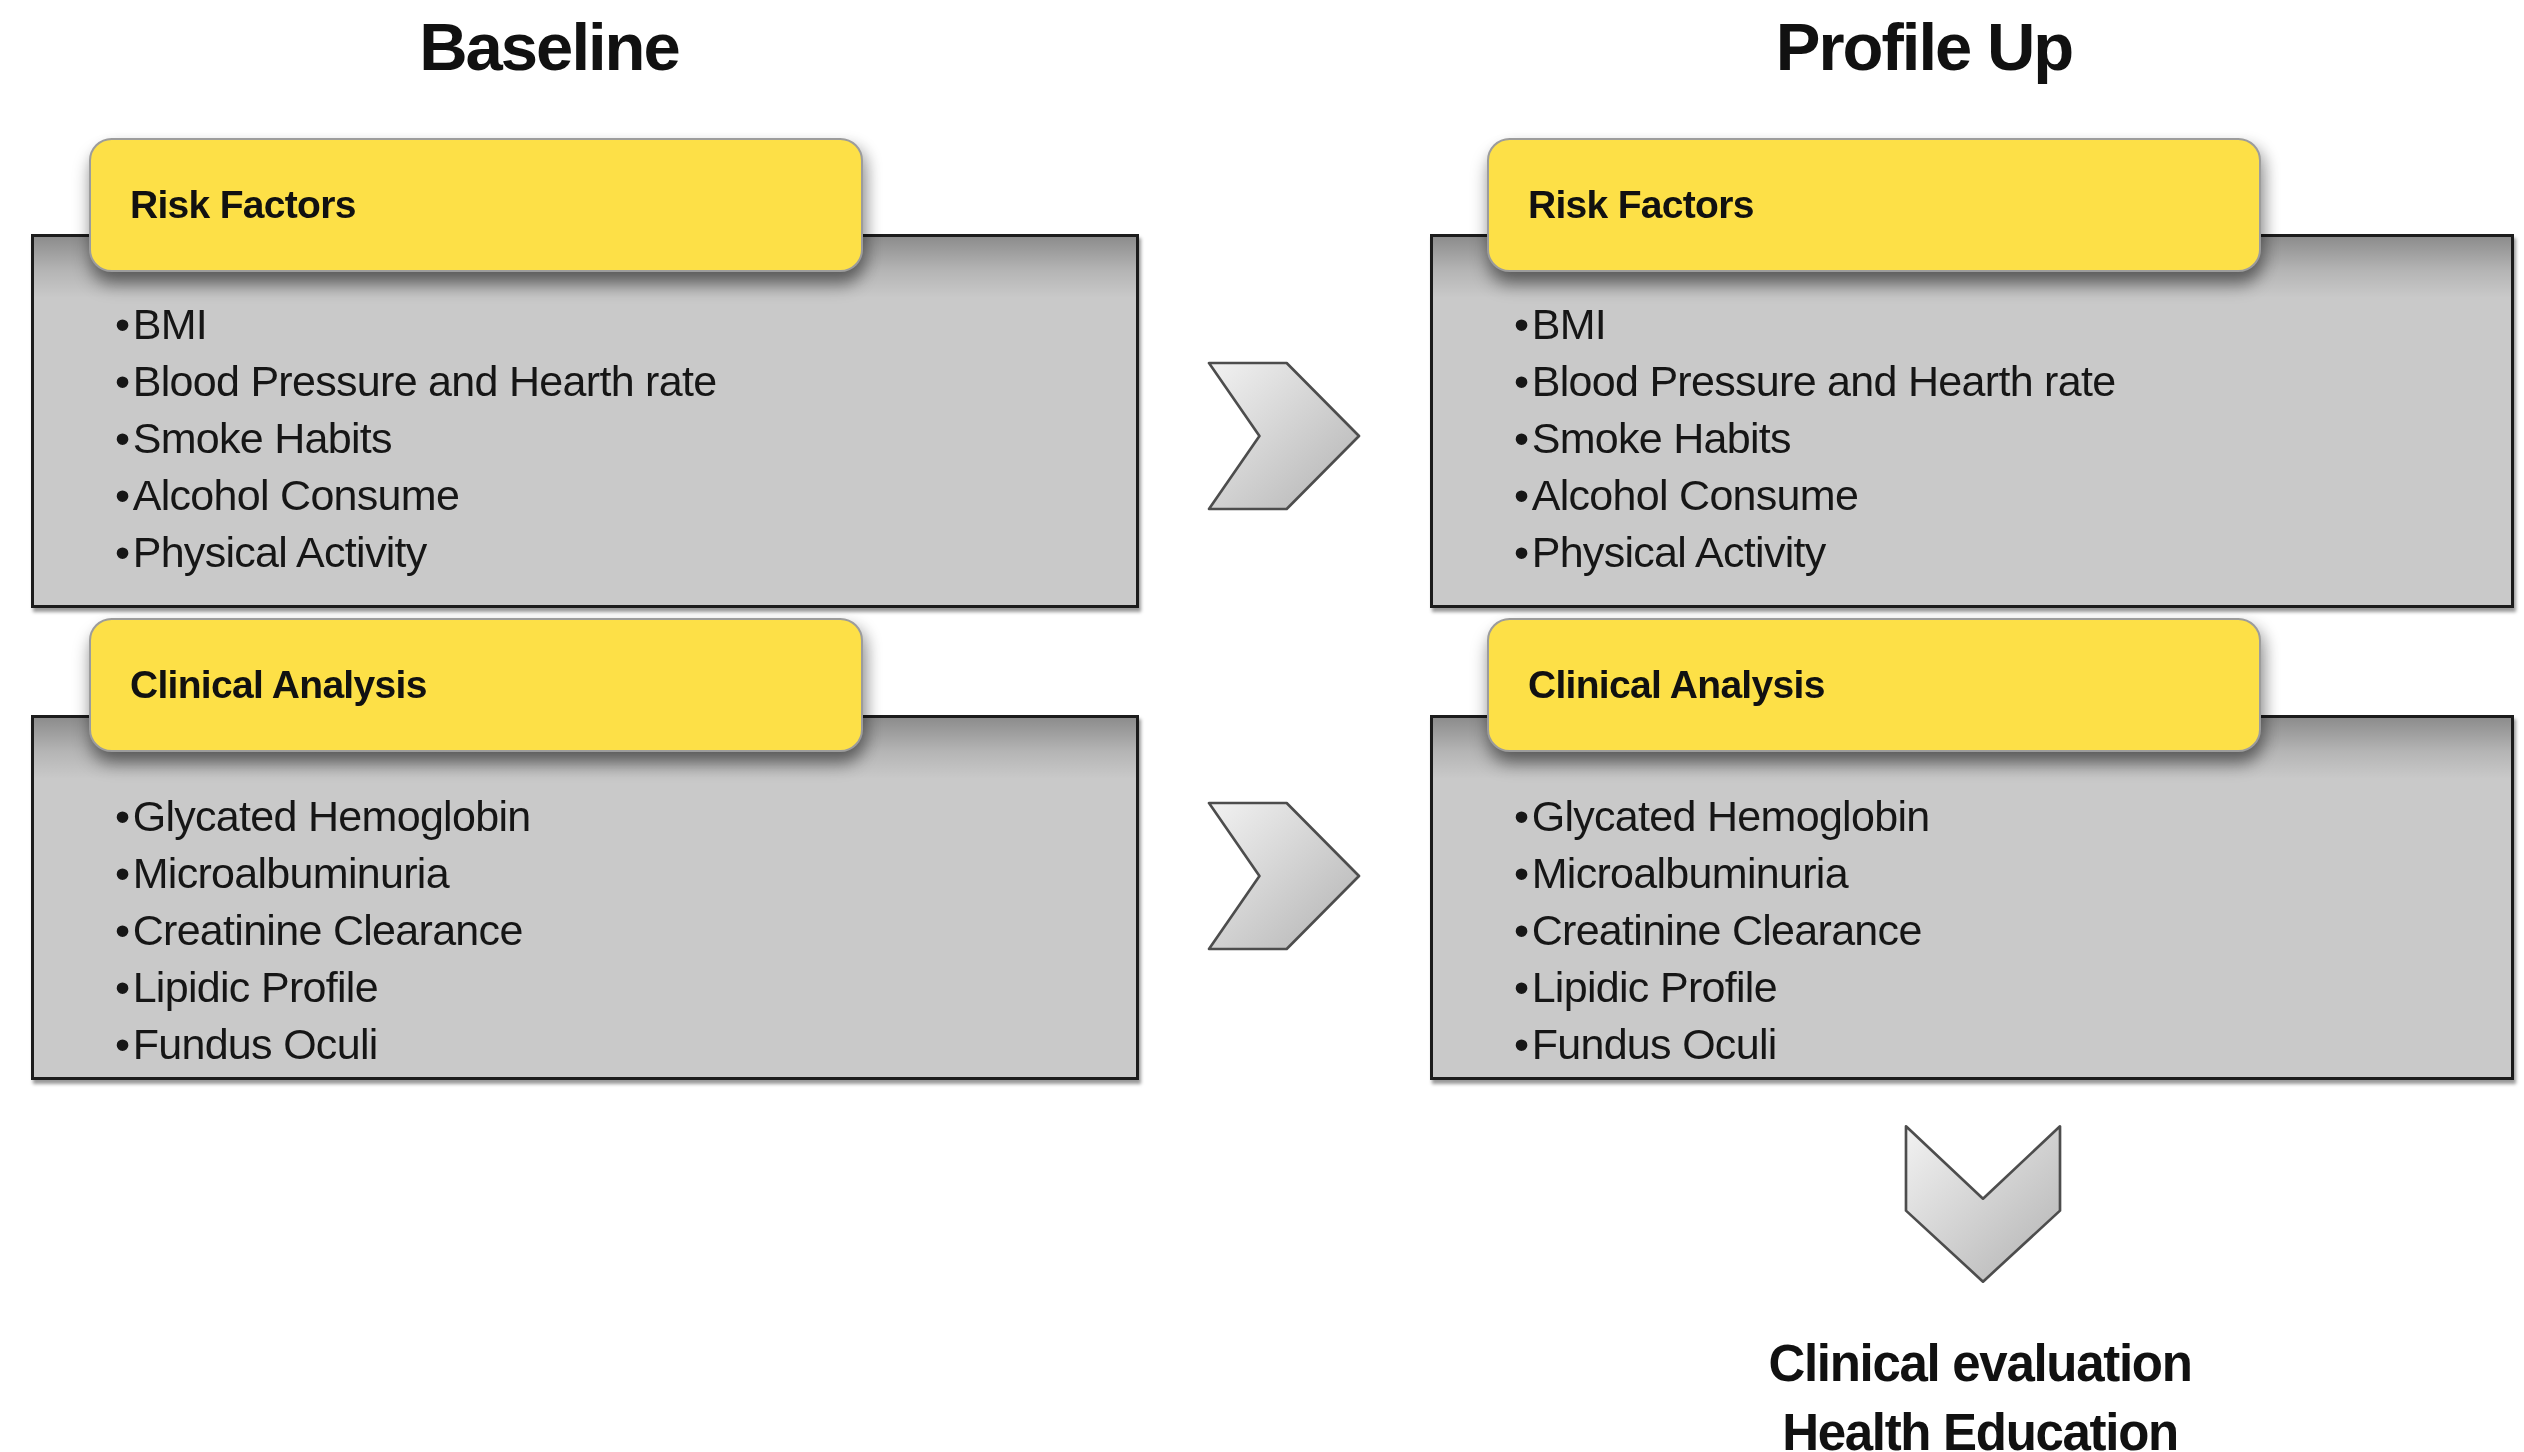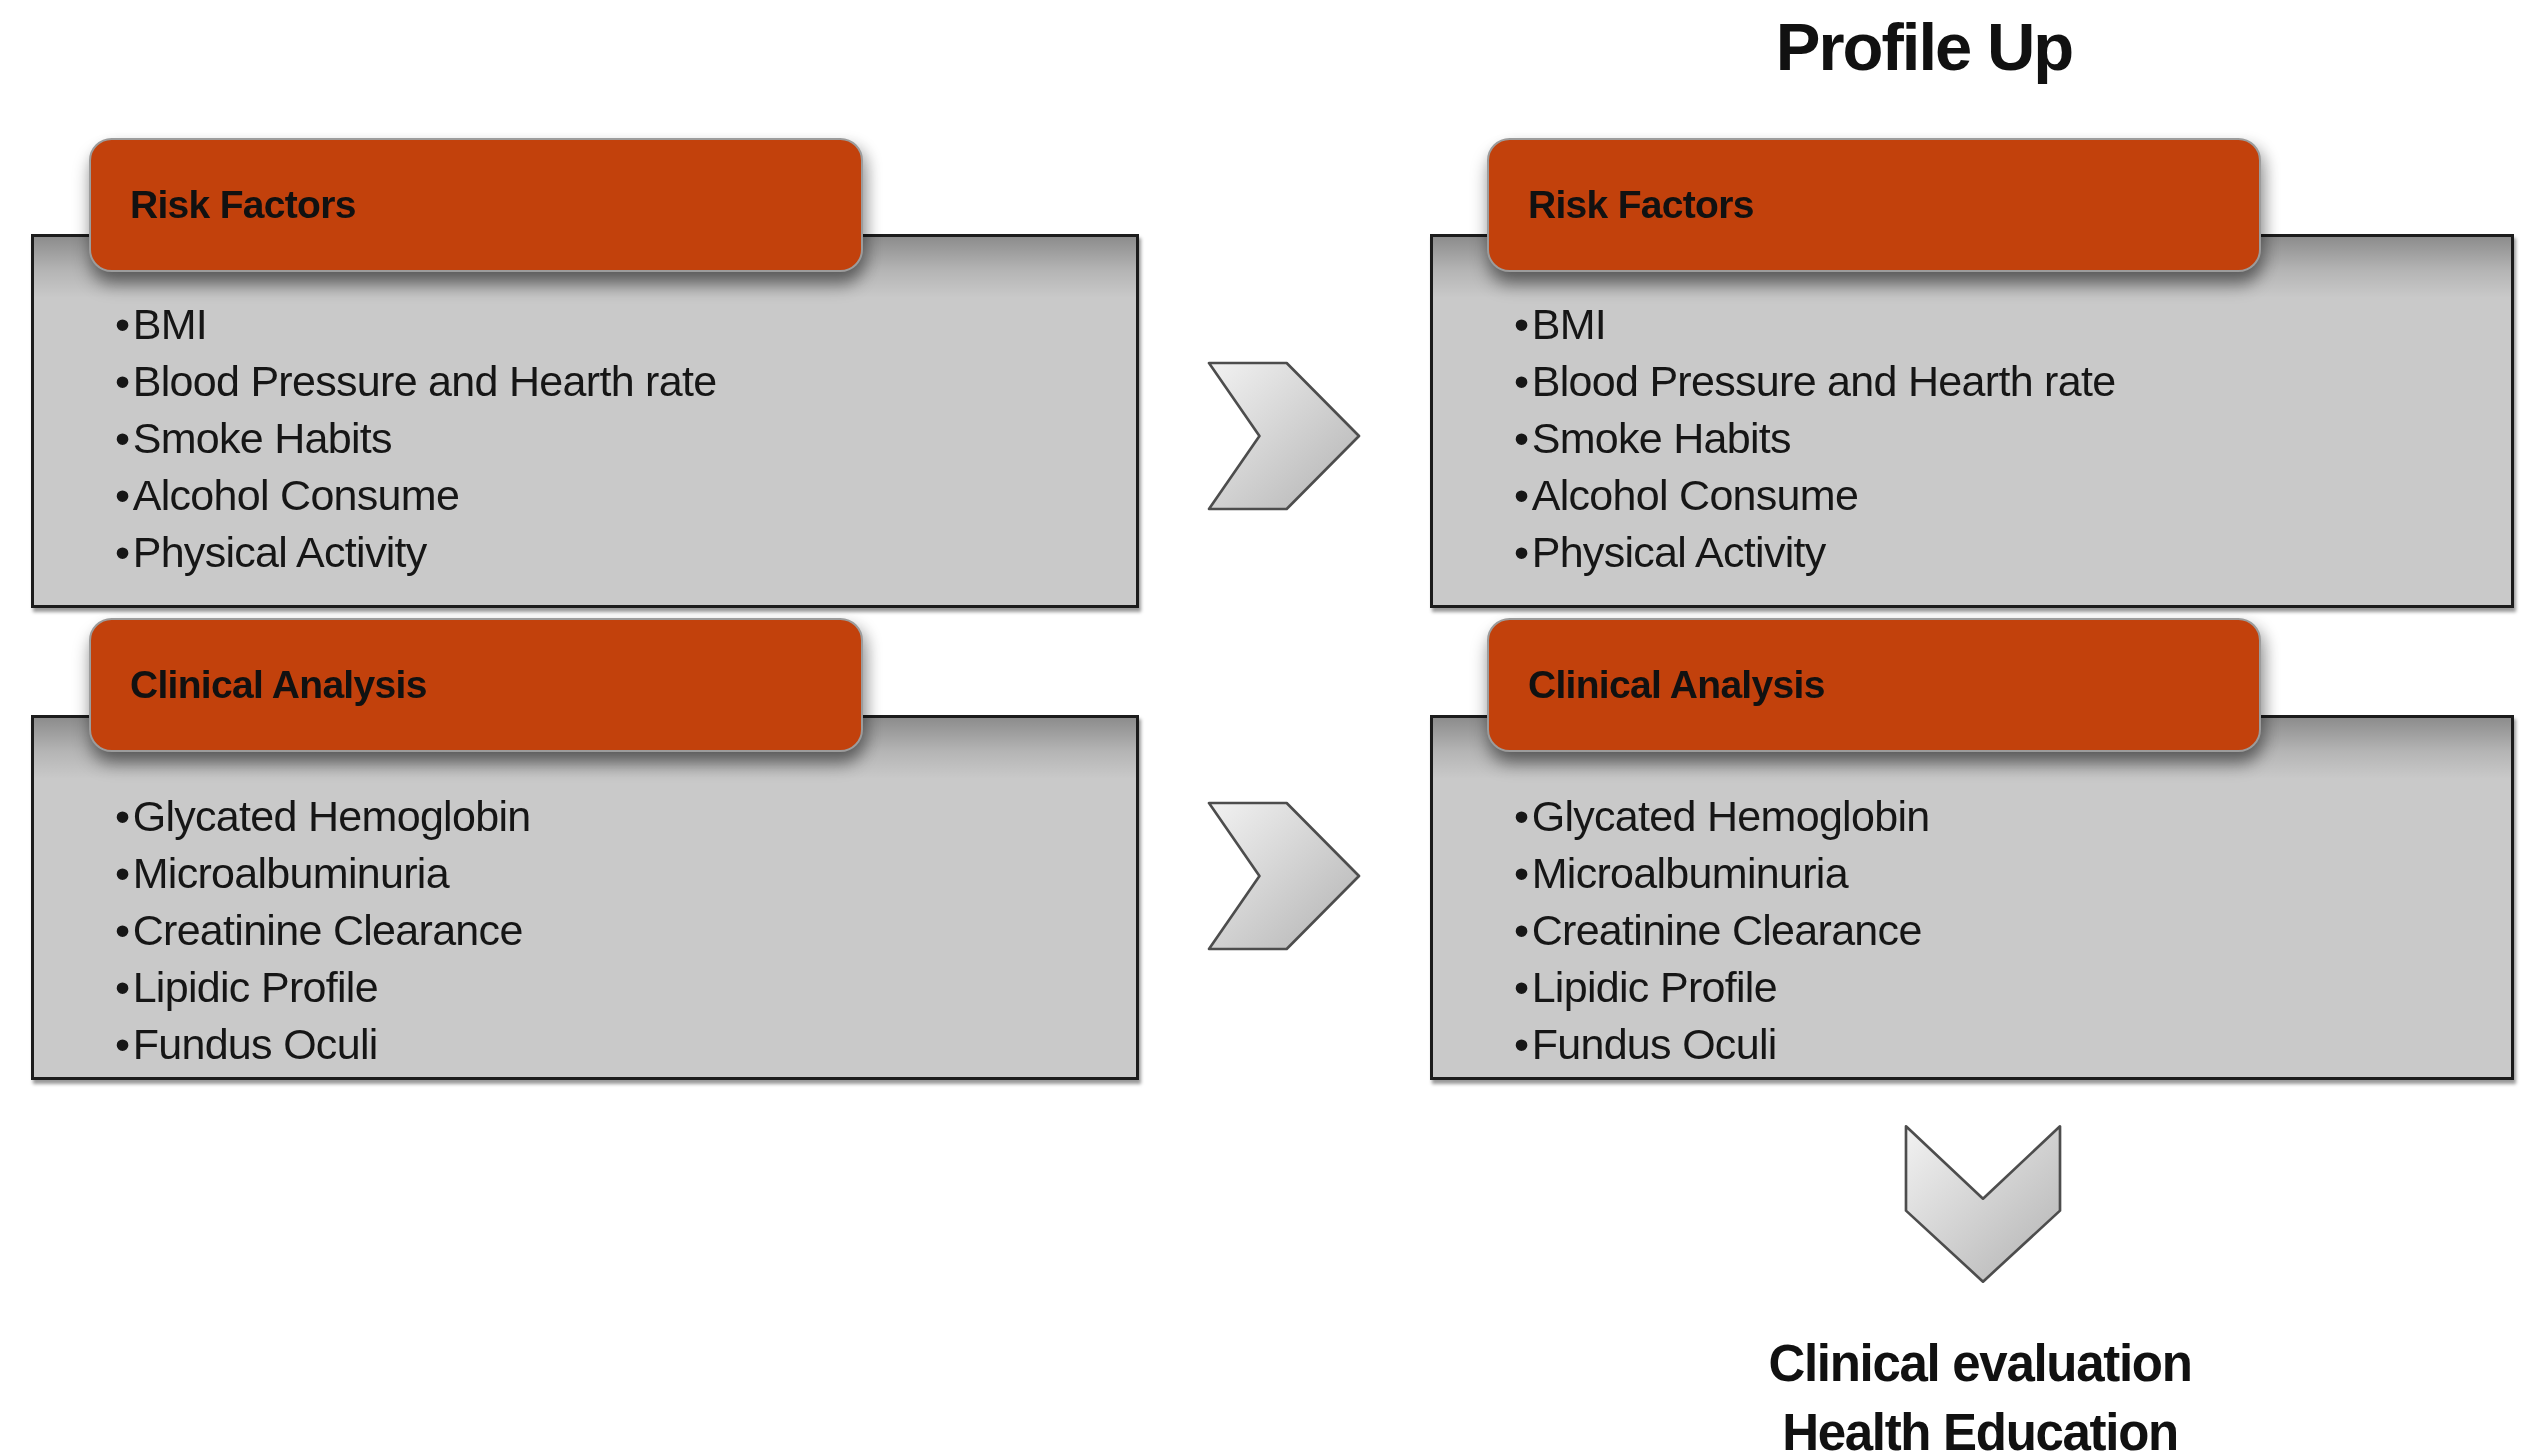--- a/index.html
+++ b/index.html
@@ -39,21 +39,21 @@
     pointer-events:none;
   }
   .body-lr{left:31px;top:234px;width:1108px;height:374px;}
   .body-lc{left:31px;top:715px;width:1108px;height:365px;}
   .body-rr{left:1430px;top:234px;width:1084px;height:374px;}
   .body-rc{left:1430px;top:715px;width:1084px;height:365px;}
 
   
   .panel-header{
     position:absolute;width:774px;height:134px;
-    background:#c2410c;
+    background:#fde047;
     border:2px solid #9c9c9c;
     border-radius:22.6px;
     display:flex;align-items:center;
     padding-left:39px;
     z-index:3;
     font-size:39px;font-weight:bold;letter-spacing:-0.7px;color:#111;
     box-shadow:0 13.3px 17.3px -1.3px rgba(0,0,0,0.40), 6.7px 5.3px 13.3px rgba(0,0,0,0.18);
   }
   .header-lr{left:89px;top:138px;}
   .header-lc{left:89px;top:618px;}
@@ -82,20 +82,21 @@
     text-align:center;
     font-size:51px;font-weight:bold;letter-spacing:-1.3px;line-height:69px;
     color:#111;
   }
 </style>
 </head>
 <body>
 
 <div class="canvas">
 
+  <div class="col-title col-title-left">Baseline</div>
   <div class="col-title col-title-right">Profile Up</div>
 
   <div class="panel-body body-lr">
     <ul class="bullets bullets-risk">
       <li>BMI</li>
       <li>Blood Pressure and Hearth rate</li>
       <li>Smoke Habits</li>
       <li>Alcohol Consume</li>
       <li>Physical Activity</li>
     </ul>

